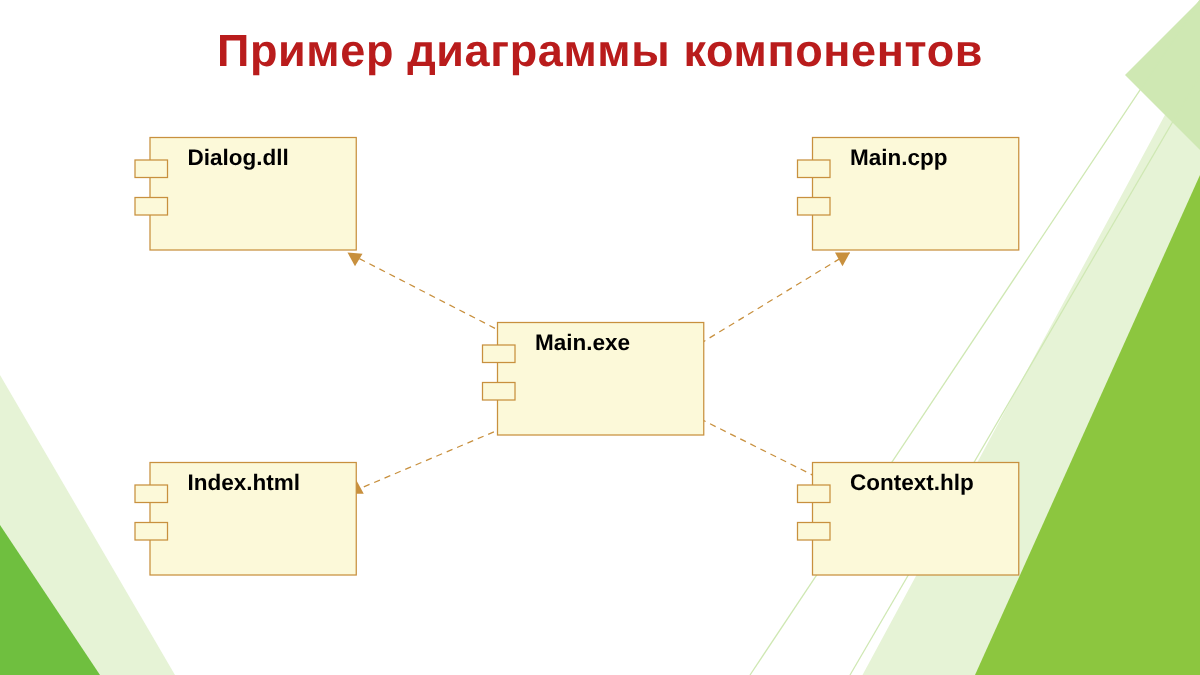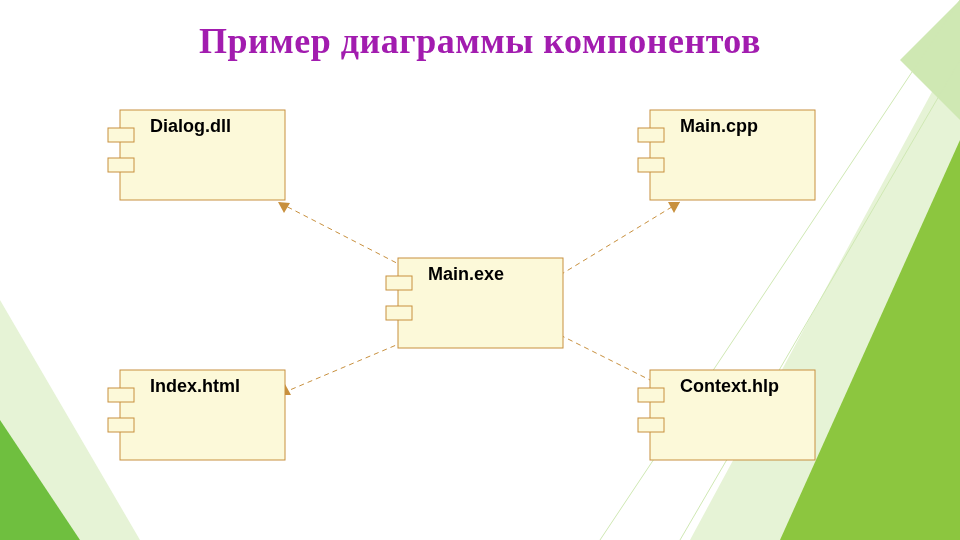--- a/index.html
+++ b/index.html
@@ -18,23 +18,22 @@
     height: 540px;
   }
   .title {
     position: absolute;
     top: 20px;
     left: 0;
     width: 100%;
     text-align: center;
     font-size: 36px;
     font-weight: 600;
-    color: #a21caf;
+    color: #b91c1c;
     letter-spacing: 0.5px;
-    font-family: Liberation Serif, serif;
   }
   svg.deco {
     position: absolute;
     top: 0;
     left: 0;
     width: 960px;
     height: 540px;
     pointer-events: none;
   }
   svg.diagram {

